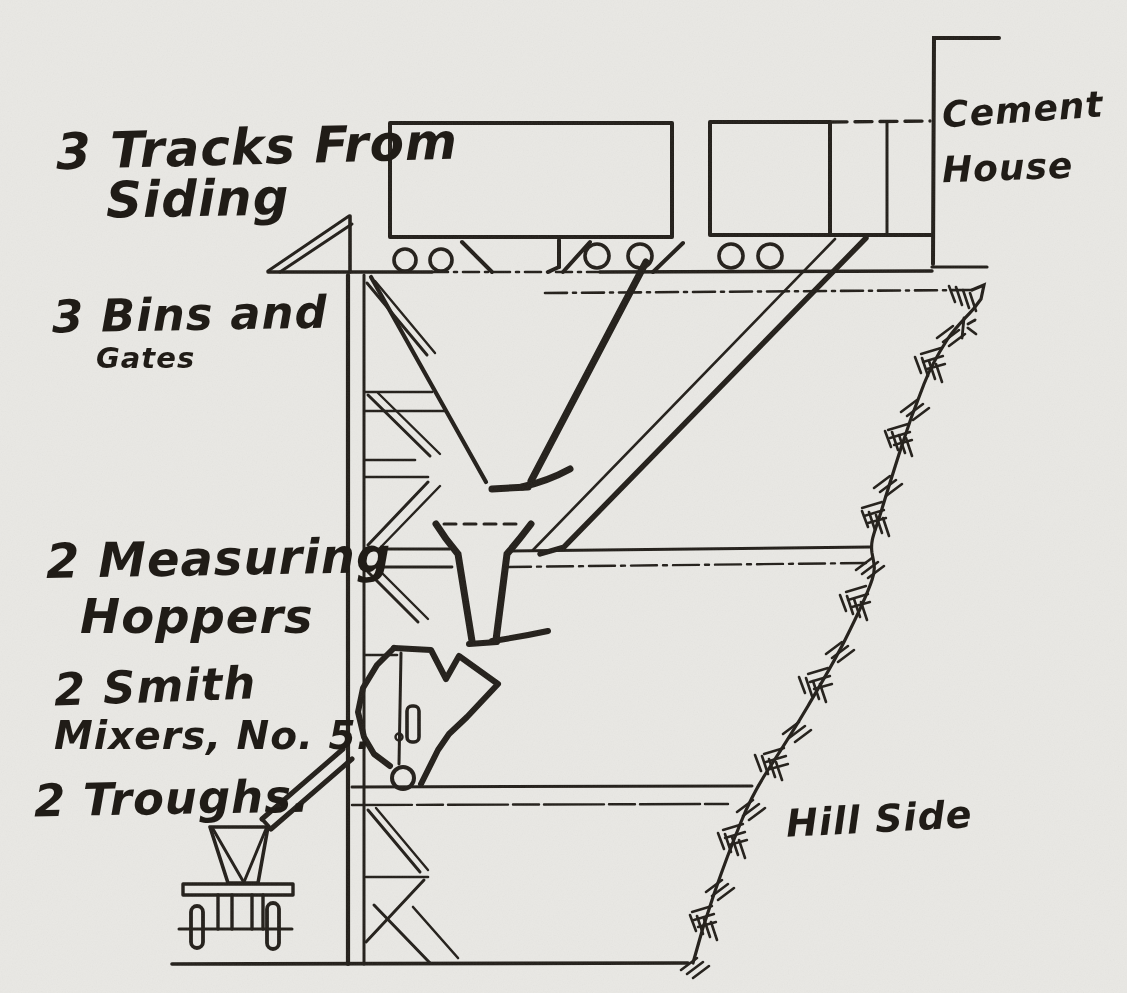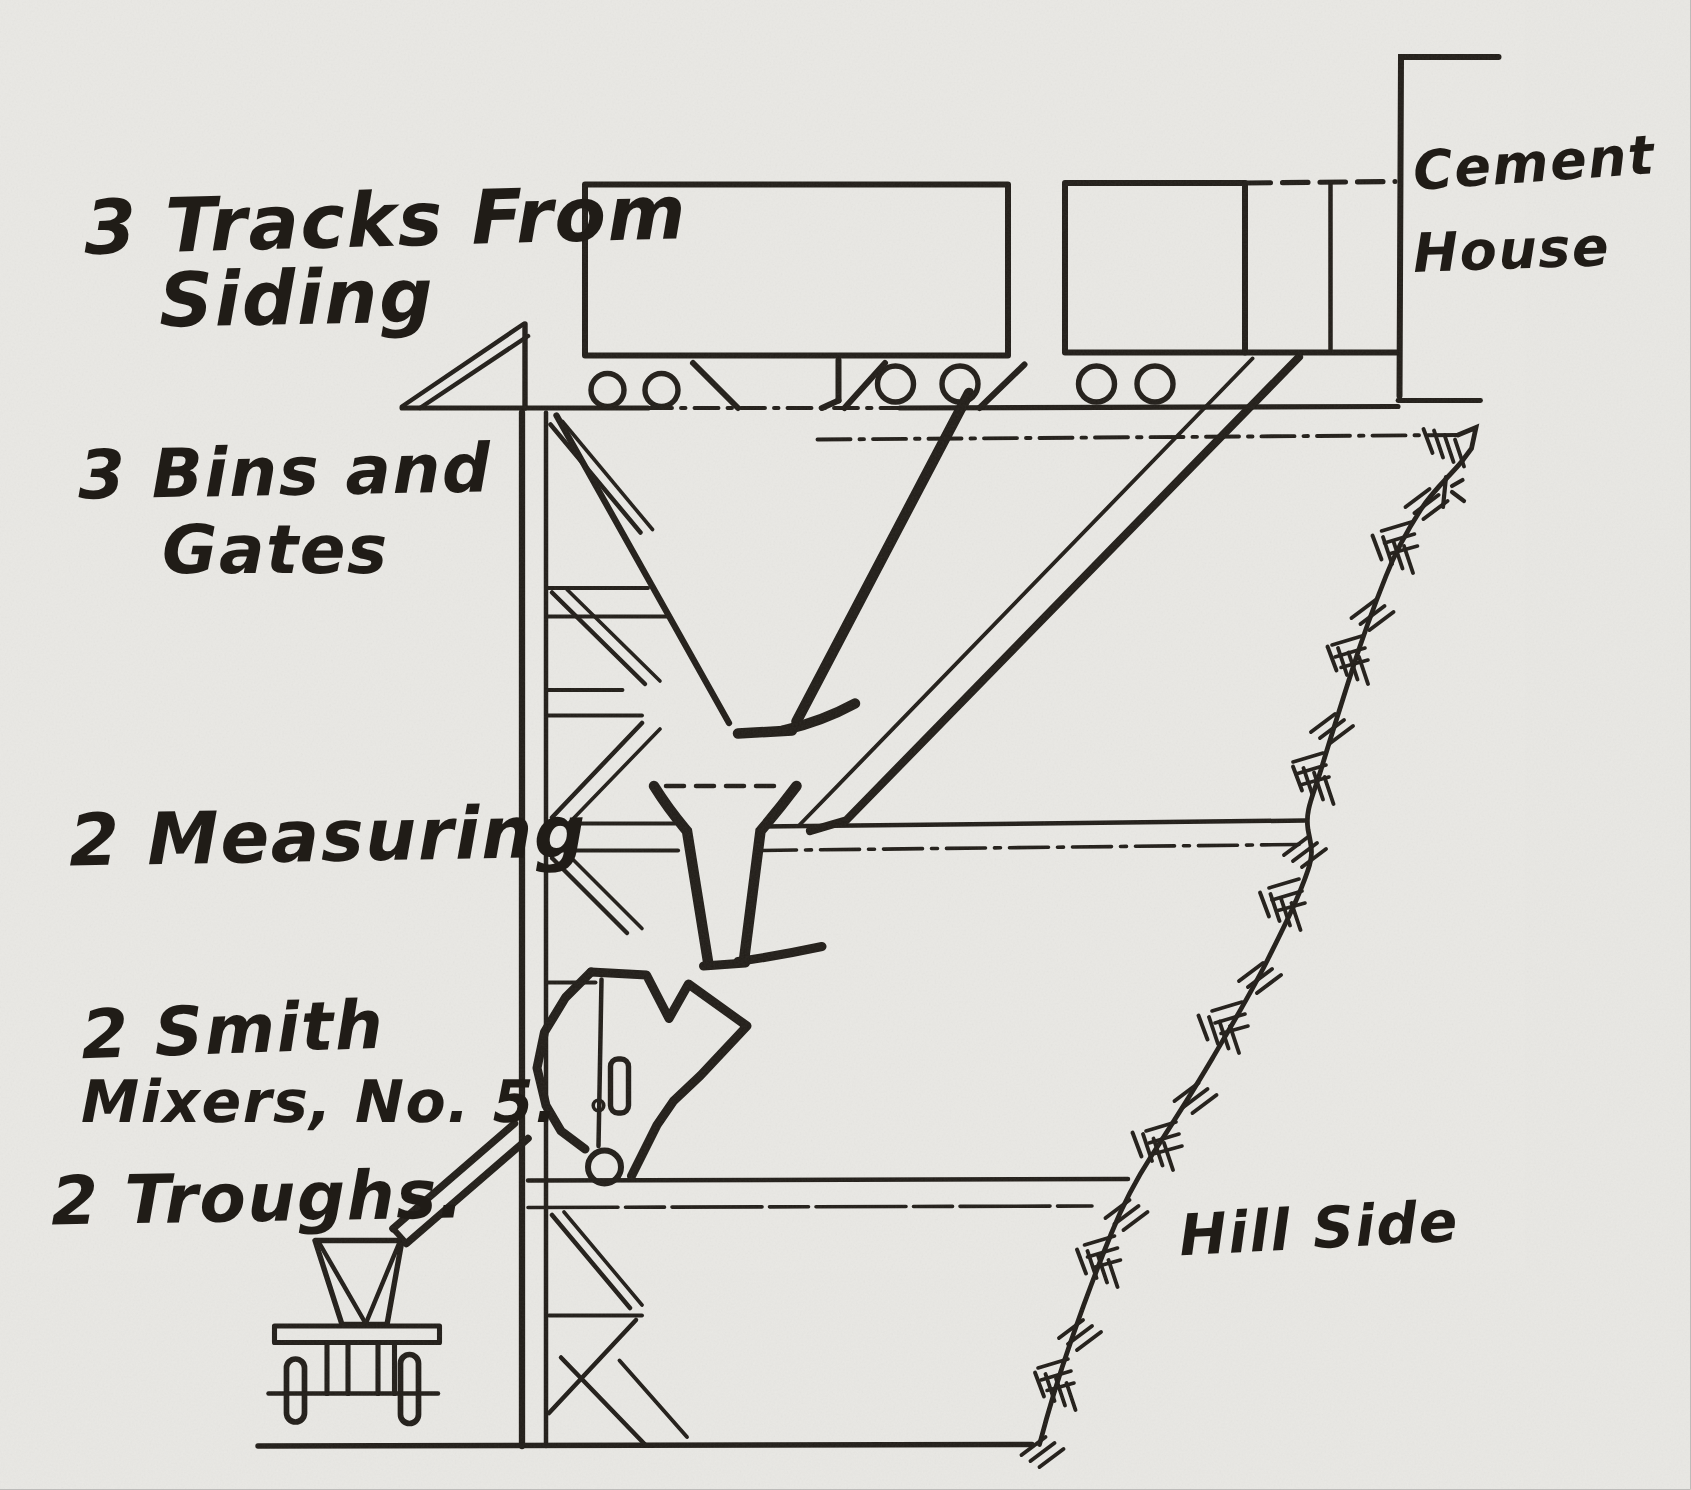--- a/index.html
+++ b/index.html
@@ -17,21 +17,21 @@
     font-style:italic;
     font-weight:700;
     letter-spacing:1px;
     white-space:nowrap;
     line-height:1;
     user-select:none;
   }
   .lbl-tracks1{left:56px;top:122px;font-size:50px;transform:rotate(-1.5deg);}
   .lbl-tracks2{left:106px;top:174px;font-size:50px;transform:rotate(-1deg);}
   .lbl-bins1{left:52px;top:292px;font-size:45px;transform:rotate(-1deg);}
-  .lbl-bins2{left:108px;top:344px;font-size:45px;}
+  .lbl-bins2{left:96px;top:344px;font-size:29px;}
   .lbl-hoppers1{left:46px;top:534px;font-size:48px;transform:rotate(-1deg);}
   .lbl-hoppers2{left:80px;top:592px;font-size:48px;}
   .lbl-mixers1{left:54px;top:664px;font-size:45px;transform:rotate(-2deg);}
   .lbl-mixers2{left:54px;top:716px;font-size:39px;}
   .lbl-troughs{left:34px;top:776px;font-size:45px;transform:rotate(-1deg);}
   .lbl-cement1{left:942px;top:92px;font-size:36px;transform:rotate(-4deg);}
   .lbl-cement2{left:942px;top:150px;font-size:36px;transform:rotate(-2deg);}
   .lbl-hill{left:786px;top:800px;font-size:38px;transform:rotate(-3deg);}
   .grain{position:absolute;inset:0;pointer-events:none;}
 </style>
@@ -270,20 +270,21 @@
     <rect class="grain" x="0" y="0" width="1127" height="993" filter="url(#grainF)" opacity="0.07"></rect>
   </svg>
 
   <div class="lbl lbl-tracks1">3 Tracks From</div>
   <div class="lbl lbl-tracks2">Siding</div>
 
   <div class="lbl lbl-bins1">3 Bins and</div>
   <div class="lbl lbl-bins2">Gates</div>
 
   <div class="lbl lbl-hoppers1">2 Measuring</div>
+  <div class="lbl lbl-hoppers2">Hoppers</div>
 
   <div class="lbl lbl-mixers1">2 Smith</div>
   <div class="lbl lbl-mixers2">Mixers, No. 5.</div>
 
   <div class="lbl lbl-troughs">2 Troughs.</div>
 
   <div class="lbl lbl-cement1">Cement</div>
   <div class="lbl lbl-cement2">House</div>
 
   <div class="lbl lbl-hill">Hill Side</div>

